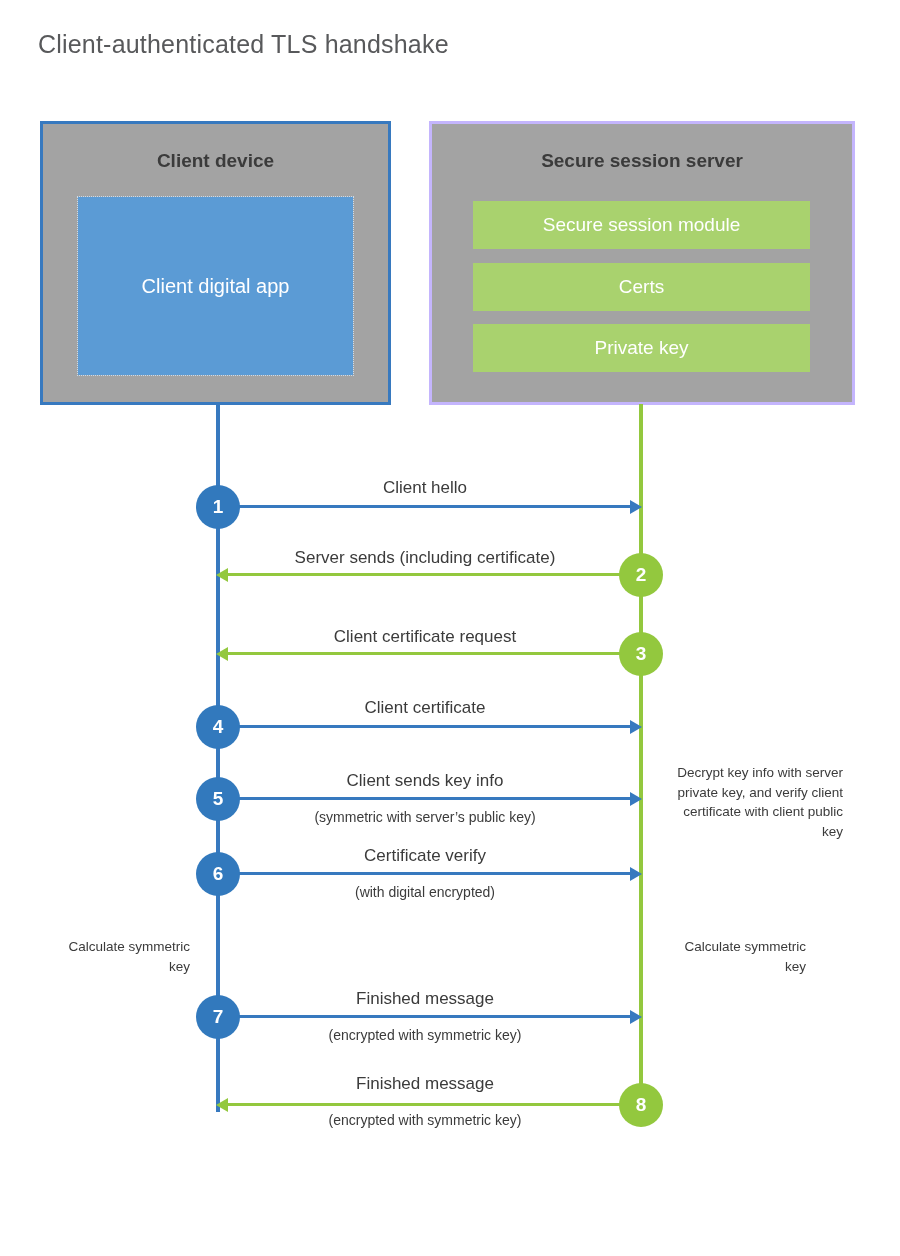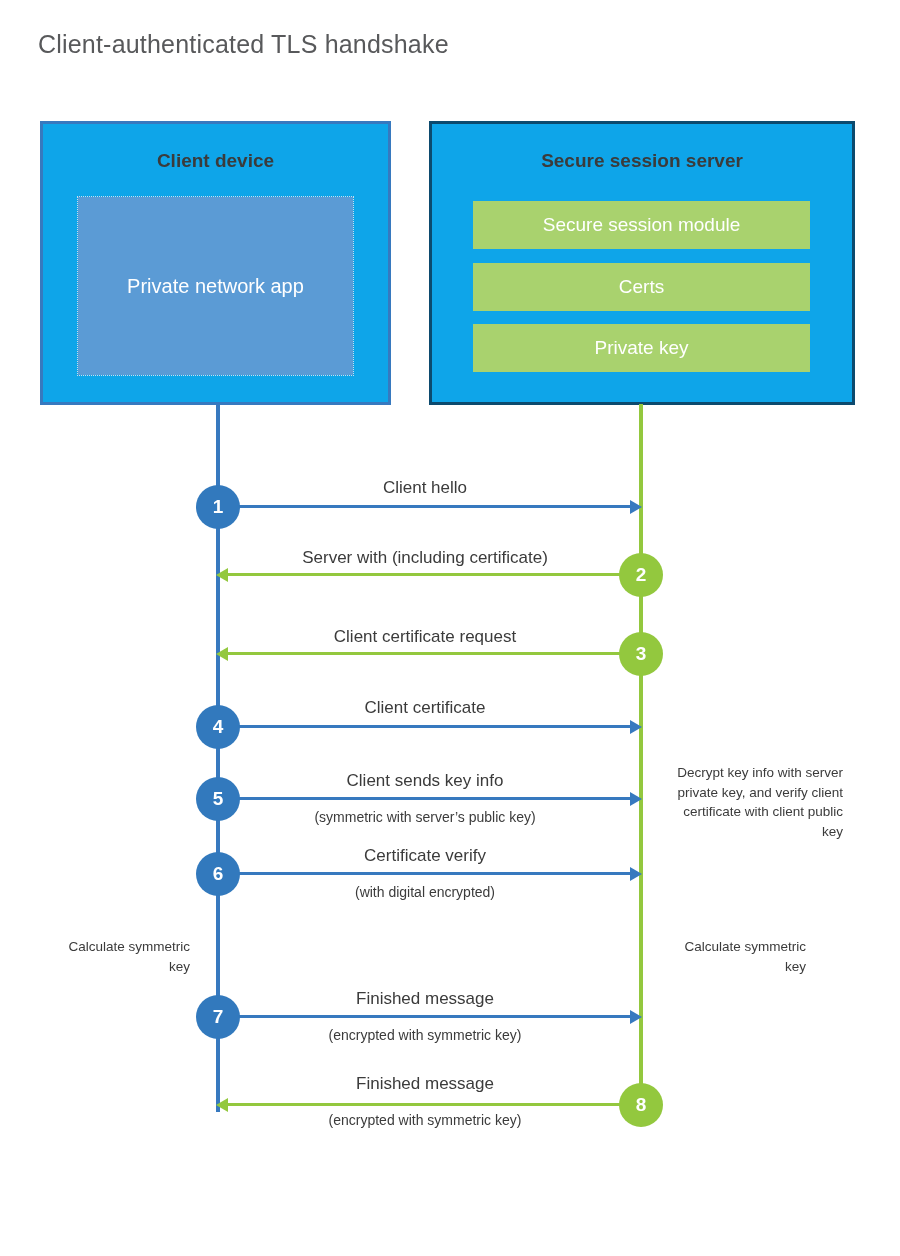--- a/index.html
+++ b/index.html
@@ -28,35 +28,35 @@
     font-weight: 400;
     color: #58595b;
     letter-spacing: 0.2px;
     white-space: nowrap;
   }
 
   
   .party-box {
     position: absolute;
     box-sizing: border-box;
-    background: #0ea5e9;
+    background: #a3a3a3;
   }
   #client-box {
     left: 40px;
     top: 121px;
     width: 351px;
     height: 284px;
     border: 3px solid #3779bf;
   }
   #server-box {
     left: 429px;
     top: 121px;
     width: 426px;
     height: 284px;
-    border: 3px solid #0c4a6e;
+    border: 3px solid #c4b5fd;
     padding-left: 47px;
   }
   .party-title {
     position: absolute;
     left: 0;
     right: 0;
     top: 26px;
     text-align: center;
     font-size: 19px;
     font-weight: bold;
@@ -176,41 +176,41 @@
 </style>
 </head>
 <body>
 
 <div id="canvas">
 
   <div class="title">Client-authenticated TLS handshake</div>
 
   <div class="party-box" id="client-box">
     <div class="party-title">Client device</div>
-    <div class="client-app">Private network app</div>
+    <div class="client-app">Client digital app</div>
   </div>
 
   <div class="party-box" id="server-box">
     <div class="party-title">Secure session server</div>
     <div class="server-module" id="server-module-0">Secure session module</div>
     <div class="server-module" id="server-module-2">Private key</div>
     <div class="server-module" id="server-module-1">Certs</div>
   </div>
 
   <div class="lifeline" id="client-lifeline"></div>
   <div class="lifeline" id="server-lifeline"></div>
 
   <div class="arrow-line client" style="left:218px; top:505px; width:414px;"></div>
   <div class="arrow-head right client" style="left:630px; top:500px;"></div>
   <div class="msg-label" style="left:218px; top:478px; width:414px;">Client hello</div>
   <div class="step-circle client" style="left:196px; top:485px;">1</div>
 
   <div class="arrow-line server" style="left:222px; top:573px; width:420px;"></div>
   <div class="arrow-head left server" style="left:216px; top:568px;"></div>
-  <div class="msg-label" style="left:218px; top:548px; width:414px;">Server with (including certificate)</div>
+  <div class="msg-label" style="left:218px; top:548px; width:414px;">Server sends (including certificate)</div>
   <div class="step-circle server" style="left:619px; top:553px;">2</div>
 
   <div class="arrow-line server" style="left:222px; top:652px; width:420px;"></div>
   <div class="arrow-head left server" style="left:216px; top:647px;"></div>
   <div class="msg-label" style="left:218px; top:627px; width:414px;">Client certificate request</div>
   <div class="step-circle server" style="left:619px; top:632px;">3</div>
 
   <div class="arrow-line client" style="left:218px; top:725px; width:414px;"></div>
   <div class="arrow-head right client" style="left:630px; top:720px;"></div>
   <div class="msg-label" style="left:218px; top:698px; width:414px;">Client certificate</div>

